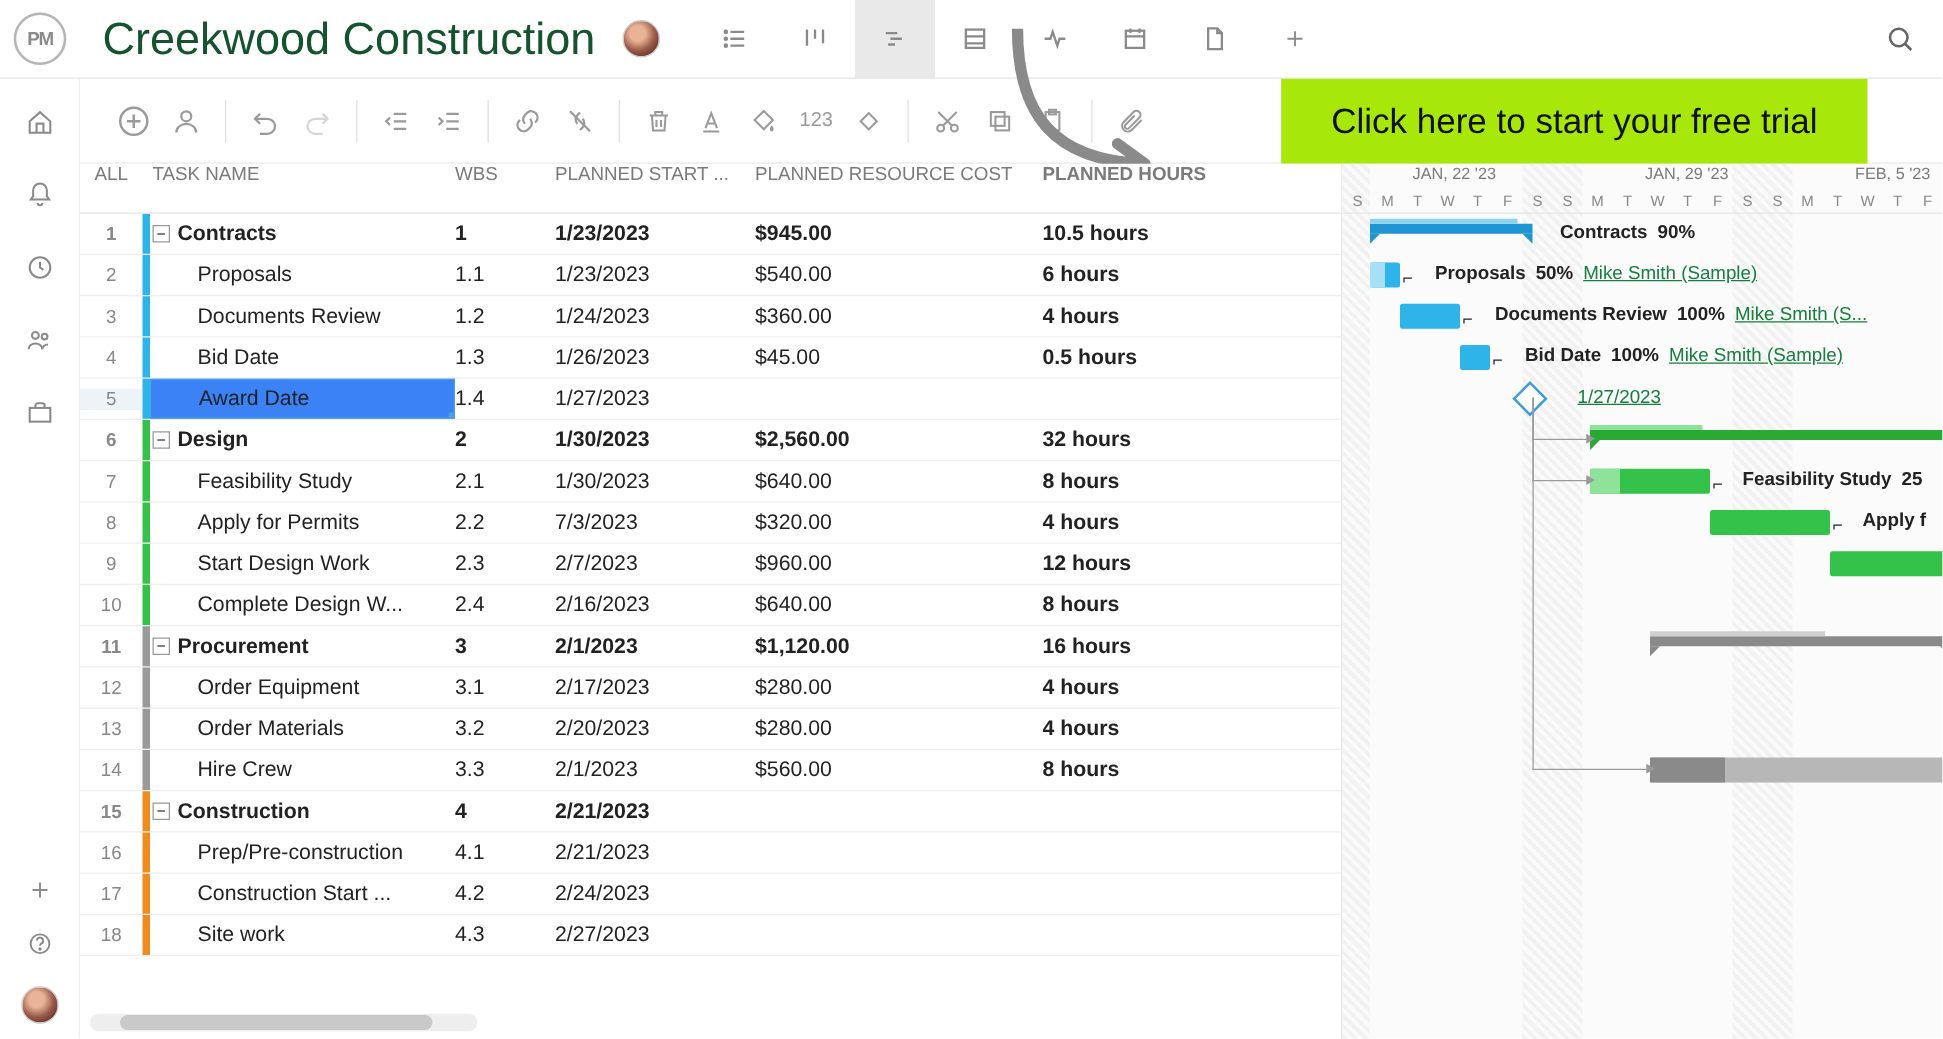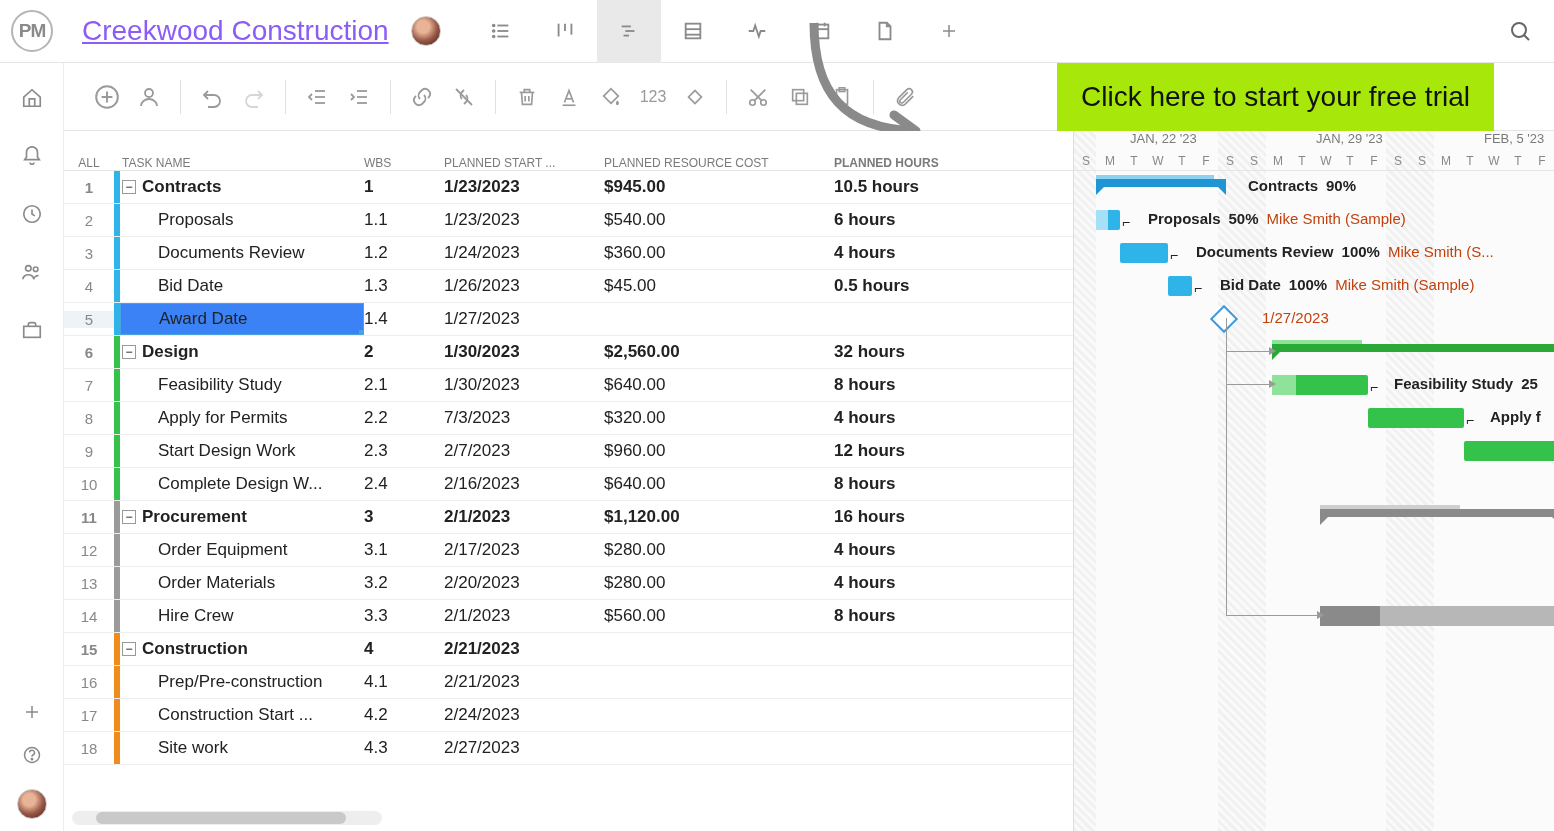--- a/index.html
+++ b/index.html
@@ -1,54 +1,54 @@
 <!DOCTYPE html>
 <html><head>
 <meta charset="utf-8">
 <style>
 * { margin: 0; padding: 0; box-sizing: border-box; font-family: -apple-system, BlinkMacSystemFont, "Segoe UI", Helvetica, Arial, sans-serif; }
 html, body { width: 1554px; height: 831px; overflow: hidden; background: #fff; color: #222; }
 
 
 .top-header { height: 63px; display:flex; align-items:center; padding: 0 10px 0 0; border-bottom:1px solid #e5e5e5;}
 .logo-box { width:64px; height:63px; display:flex; align-items:center; justify-content:center;}
-.logo-circle { width:42px; height:42px; border:2px solid #b5b5b5; border-radius:50%; display:flex; align-items:center; justify-content:center; color:#8a8a8a; font-weight:700; font-size:19px; letter-spacing:-1px;}
-.project-title { font-size:28px; color:#8b5cf6; font-weight:400; margin-left:18px;text-decoration:underline; }
+.logo-circle { width:42px; height:42px; border:2px solid #b5b5b5; border-radius:50%; display:flex; align-items:center; justify-content:center; color:#8a8a8a; font-weight:700; font-size:15px; letter-spacing:-1px;}
+.project-title { font-size:36px; color:#14532d; font-weight:400; margin-left:18px; }
 .avatar-top { width:30px; height:30px; border-radius:50%; background: radial-gradient(circle at 40% 35%, #e8b396 25%, #9a5b4a 55%, #6a3528 80%); margin-left:22px; border:1px solid #ccc;}
 .view-tabs { display:flex; margin-left:28px; height:63px;}
 .view-tab { width:64px; height:63px; display:flex; align-items:center; justify-content:center; color:#8a8a8a;}
 .view-tab.active { background:#e9e9e9;}
 .search-btn { margin-left:auto; width:48px; height:48px; display:flex; align-items:center; justify-content:center; color:#666;}
 
 
 .body-row { display:flex; height: calc(831px - 63px); }
 .left-rail { width:64px; border-right:1px solid #eee; display:flex; flex-direction:column; align-items:center; padding-top:24px; gap:36px; color:#8a8a8a; position:relative; flex-shrink:0;}
 .left-rail .rail-bottom { position:absolute; bottom:12px; left:0; right:0; display:flex; flex-direction:column; align-items:center; gap:24px;}
 .avatar-small { width:30px; height:30px; border-radius:50%; background: radial-gradient(circle at 40% 35%, #e8b396 25%, #9a5b4a 55%, #6a3528 80%); border:1px solid #ccc;}
 
 .main { flex:1; display:flex; flex-direction:column; min-width:0;}
 
 
 .toolbar { height:68px; border-bottom:1px solid #e5e5e5; display:flex; align-items:center; padding-left:24px; gap:4px; color:#9a9a9a; position:relative;}
 .tb-btn { width:38px; height:38px; display:flex; align-items:center; justify-content:center; font-size:22px;}
 .tb-sep { width:1px; height:34px; background:#e0e0e0; margin:0 8px;}
 
 
-.cta-banner { position:absolute; top:0; right:60px; height:68px; background:#a7e80a; display:flex; align-items:center; justify-content:center; padding:0 24px; font-size:28px; font-weight:500; color:#111; }
+.cta-banner { position:absolute; top:0; right:60px; height:68px; background:#a7e80a; display:flex; align-items:center; justify-content:center; padding:0 40px; font-size:28px; font-weight:500; color:#111; }
 
 
 .big-arrow { position:absolute; top:-40px; left:720px; width:180px; height:140px; pointer-events:none; color:#8a8a8a;}
 
 
 .content { flex:1; display:flex; min-height:0;}
 .grid-pane { width:1010px; display:flex; flex-direction:column; border-right:1px solid #ddd; min-width:0; position:relative;}
 .gantt-pane { flex:1; position:relative; overflow:hidden; background:#fbfbfb;}
 
 
-.grid-header { display:flex; height:40px; border-bottom:1px solid #e5e5e5; color:#7a7a7a; font-size:12px; align-items:flex-end; background:#fff;}
+.grid-header { display:flex; height:40px; border-bottom:1px solid #e5e5e5; color:#7a7a7a; font-size:15px; align-items:flex-start; background:#fff;}
 .col-num  { width:50px; text-align:center; }
 .col-task { flex:0 0 250px; padding-left:8px;}
 .col-wbs  { flex:0 0 80px;}
 .col-start{ flex:0 0 160px;}
 .col-cost { flex:0 0 230px;}
 .col-hours{ flex:1;font-weight:bold; }
 .grid-header > div { overflow:hidden; white-space:nowrap; text-overflow:ellipsis;}
 
 .grid-body { flex:1; overflow:hidden;}
 .grow { height:33px; display:flex; align-items:center; border-bottom:1px solid #eee; font-size:17px;}
@@ -80,21 +80,21 @@
 .bar { position:absolute; height:20px; top:6px; border-radius:2px;}
 .bar-summary { height:8px; top:8px; border-radius:0;}
 .bar-summary::before, .bar-summary::after { content:''; position:absolute; top:8px; width:0; height:0; border-top:8px solid currentColor;}
 .bar-summary::before { left:0; border-right:8px solid transparent;}
 .bar-summary::after  { right:0; border-left:8px solid transparent;}
 .bar-progress { position:absolute; left:0; top:0; bottom:0; background:rgba(255,255,255,0.45);}
 .milestone { position:absolute; width:20px; height:20px; top:6px; border:2px solid #3b9bdc; background:#fff; transform:rotate(45deg);}
 .bar-label { position:absolute; left:100%; top:6px; white-space:nowrap; font-size:15px; padding-left:12px; display:flex; gap:8px; align-items:center;}
 .bar-label .t { font-weight:700;}
 .bar-label .p { font-weight:700;}
-.bar-label .a { color:#c2410c; font-weight:400;}
+.bar-label .a { color:#15803d; font-weight:400;text-decoration:underline;}
 
 
 .shade { position:absolute; top:0; bottom:0; background:repeating-linear-gradient(45deg,#f1f1f1 0 3px,#fafafa 3px 6px);}
 
 
 .dep { position:absolute; border-left:1.5px solid #9a9a9a; border-bottom:1.5px solid #9a9a9a;}
 .dep::after{content:''; position:absolute; right:-6px; bottom:-4px; border-left:7px solid #9a9a9a; border-top:4px solid transparent; border-bottom:4px solid transparent;}
 
 svg { display:block;}
 </style>

